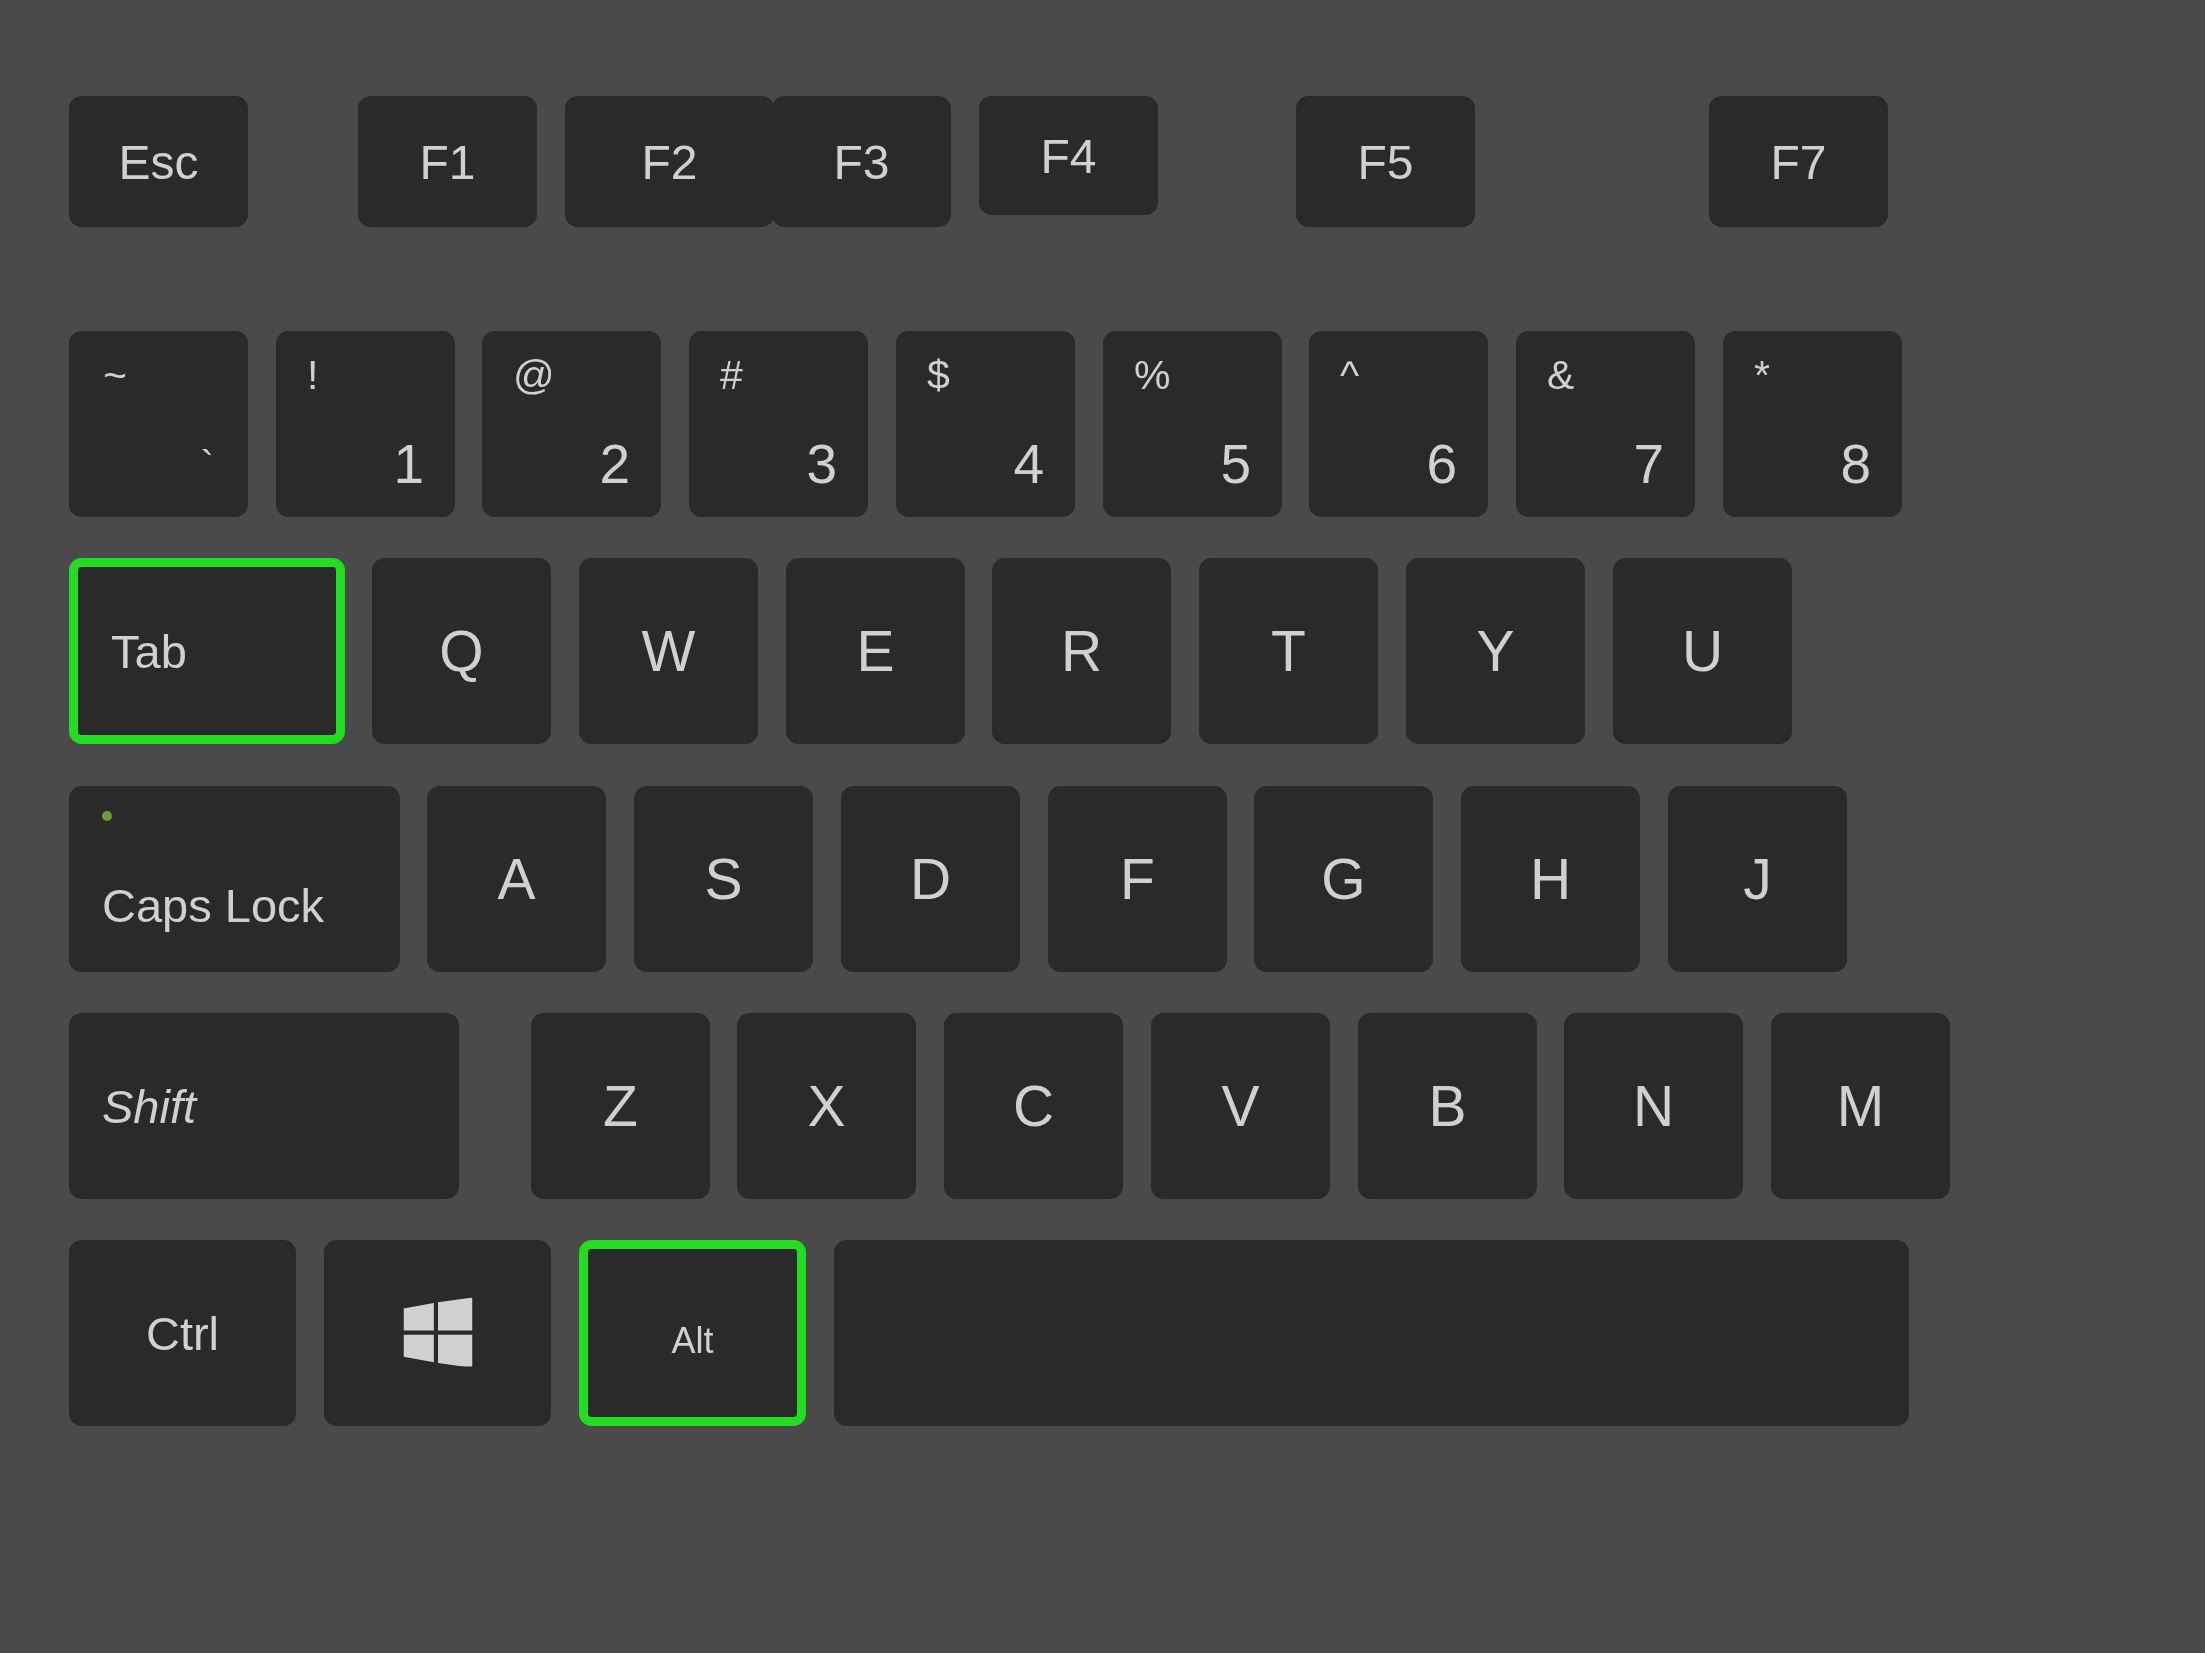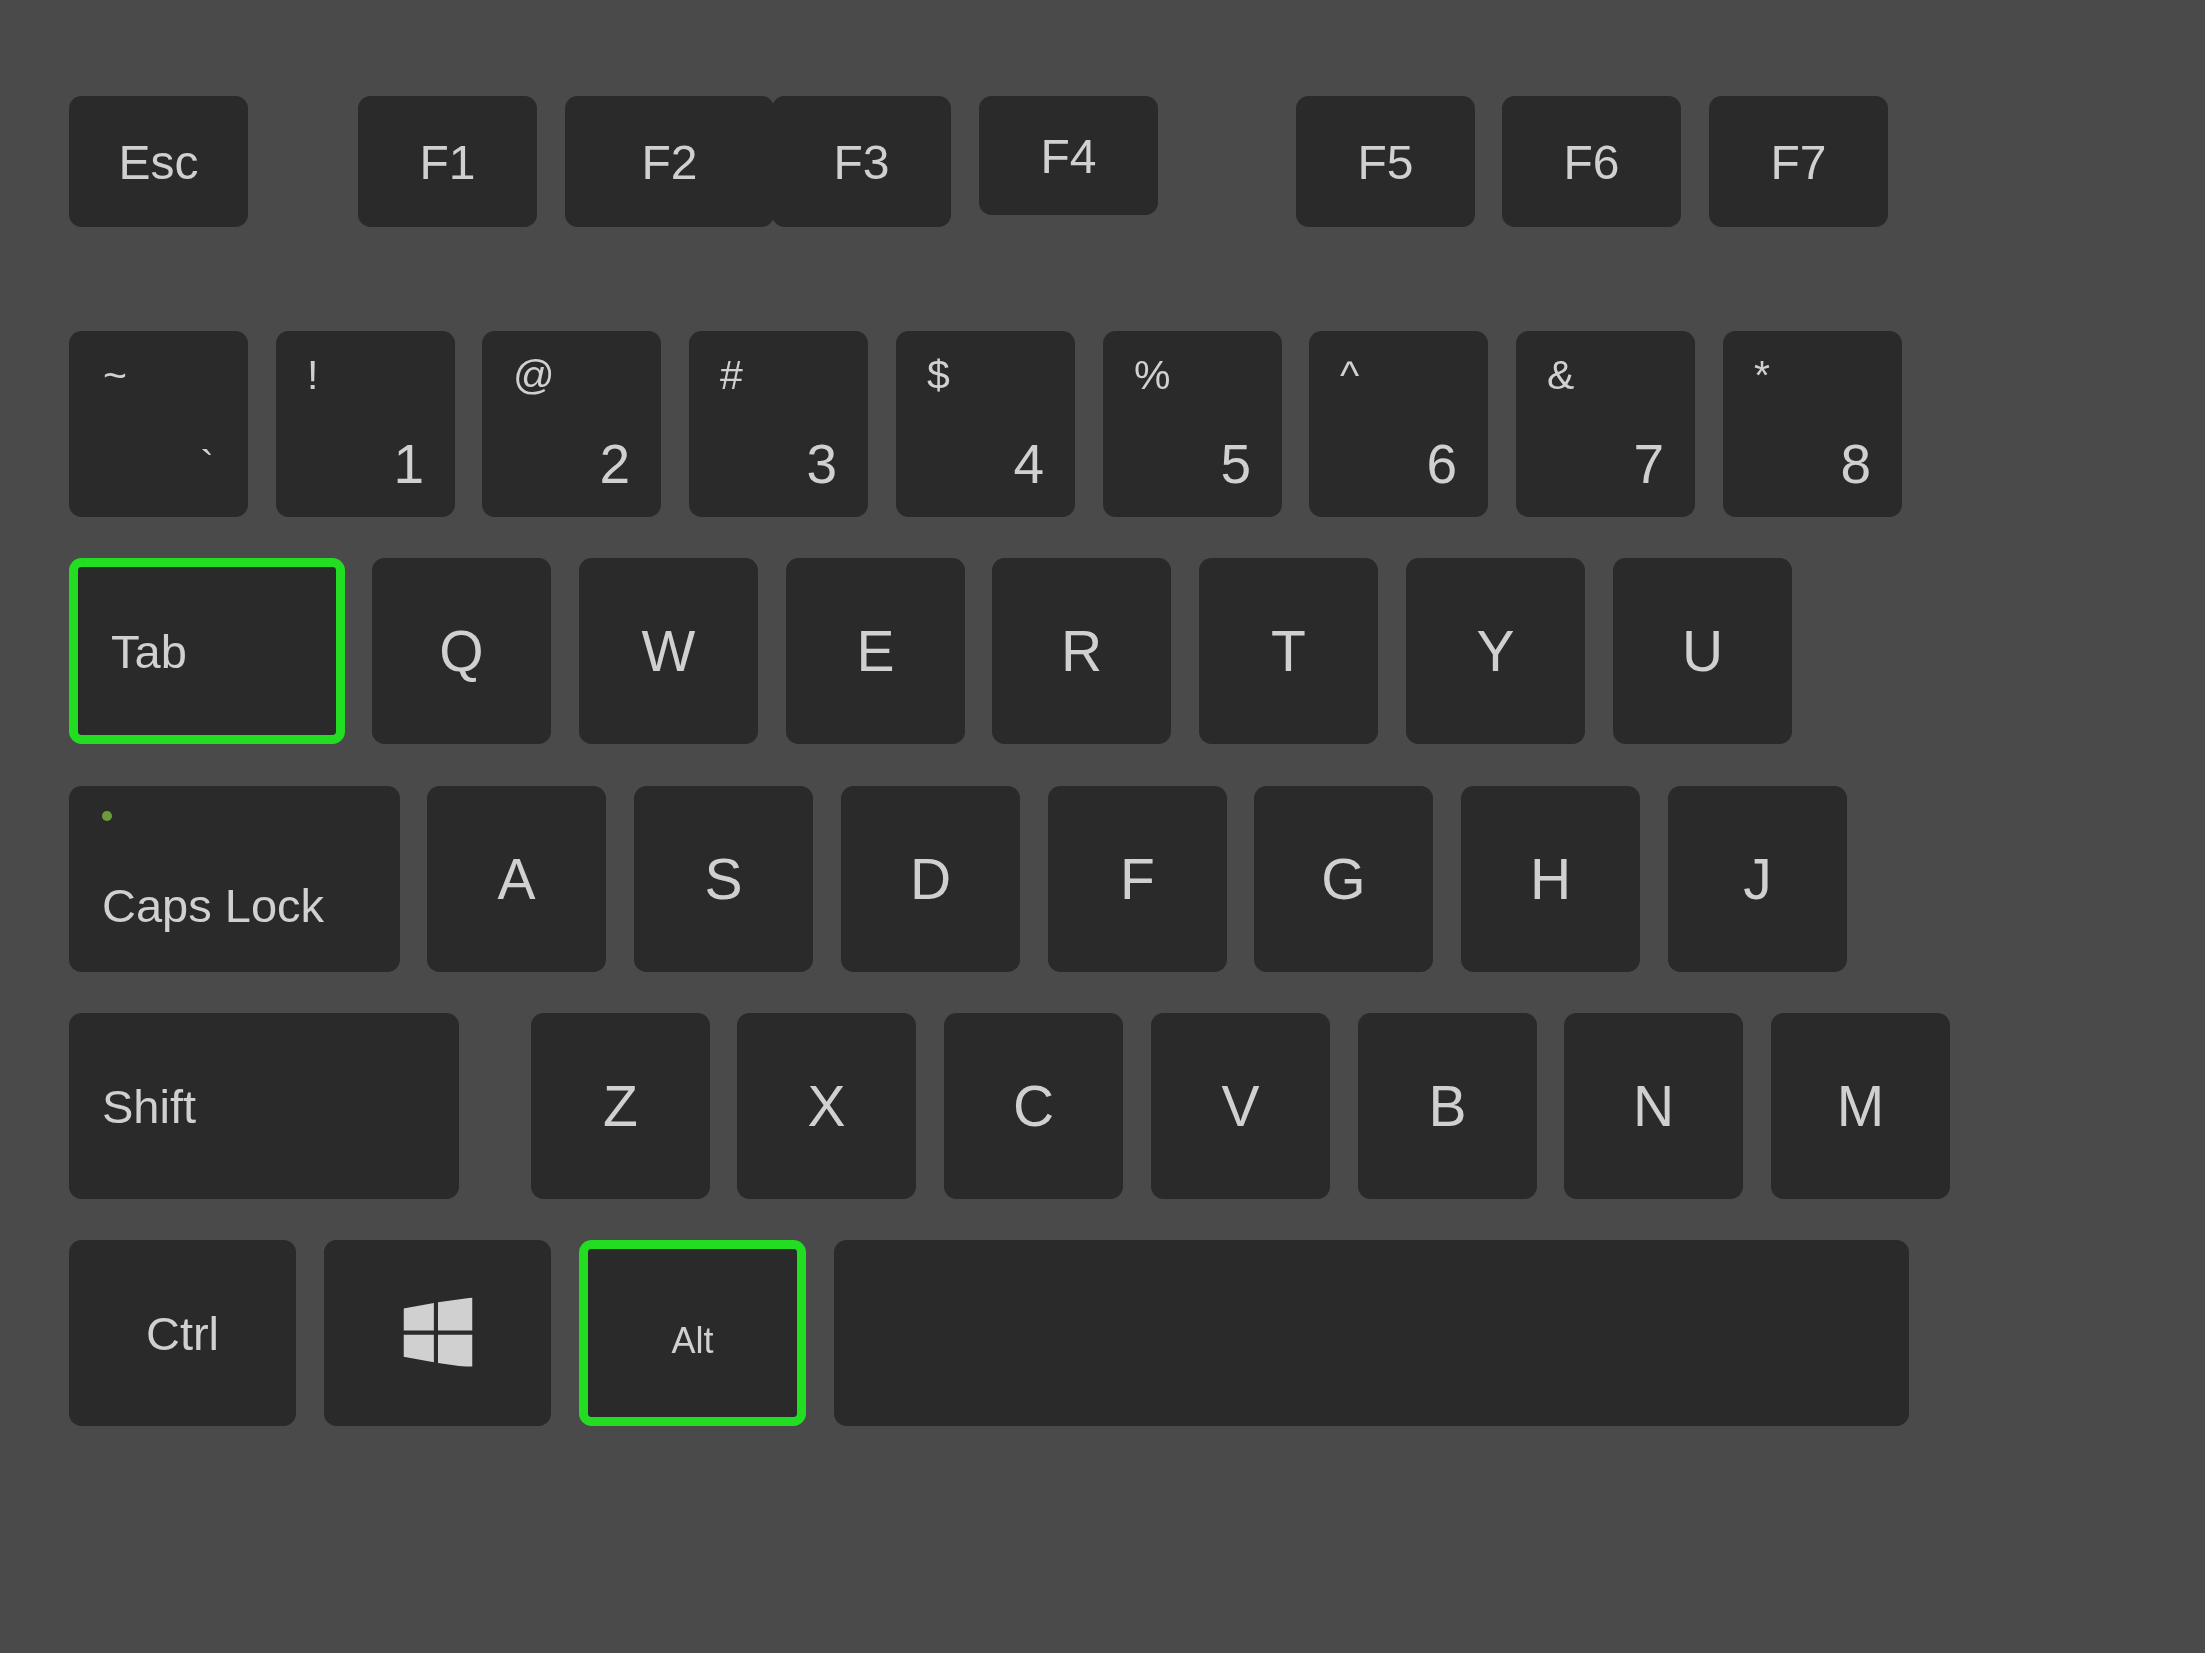--- a/index.html
+++ b/index.html
@@ -107,23 +107,20 @@
   </div>
   <div class="key" style="left:772px; top:96px; width:179px; height:131px;">
     <span class="label-center" style="font-size:48px;">F3</span>
   </div>
   <div class="key" style="left:979px; top:96px; width:179px; height:119px;">
     <span class="label-center" style="font-size:48px;">F4</span>
   </div>
   <div class="key" style="left:1296px; top:96px; width:179px; height:131px;">
     <span class="label-center" style="font-size:48px;">F5</span>
   </div>
-  <div class="key" style="left:1502px; top:96px; width:179px; height:131px;">
-    <span class="label-center" style="font-size:48px;">F6</span>
-  </div>
   <div class="key" style="left:1709px; top:96px; width:179px; height:131px;">
     <span class="label-center" style="font-size:48px;">F7</span>
   </div>
 
   <div class="key" style="left:69px; top:331px; width:179px; height:186px;">
     <span class="tilde-top">~</span>
     <span class="tilde-bottom">`</span>
   </div>
   <div class="key" style="left:276px; top:331px; width:179px; height:186px;">
     <span class="num-top">!</span>
@@ -202,21 +199,21 @@
   <div class="key" style="left:1254px; top:786px; width:179px; height:186px;">
     <span class="label-center">G</span>
   </div>
   <div class="key" style="left:1461px; top:786px; width:179px; height:186px;">
     <span class="label-center">H</span>
   </div>
   <div class="key" style="left:1668px; top:786px; width:179px; height:186px;">
     <span class="label-center">J</span>
   </div>
 
-  <div class="key" style="left:69px; top:1013px; width:390px; height:186px;">
+  <div class="key" style="left:69px; top:1013px; width:390px; height:186px;font-style:italic;">
     <span class="label-left">Shift</span>
   </div>
   <div class="key" style="left:531px; top:1013px; width:179px; height:186px;">
     <span class="label-center">Z</span>
   </div>
   <div class="key" style="left:737px; top:1013px; width:179px; height:186px;">
     <span class="label-center">X</span>
   </div>
   <div class="key" style="left:944px; top:1013px; width:179px; height:186px;">
     <span class="label-center">C</span>

